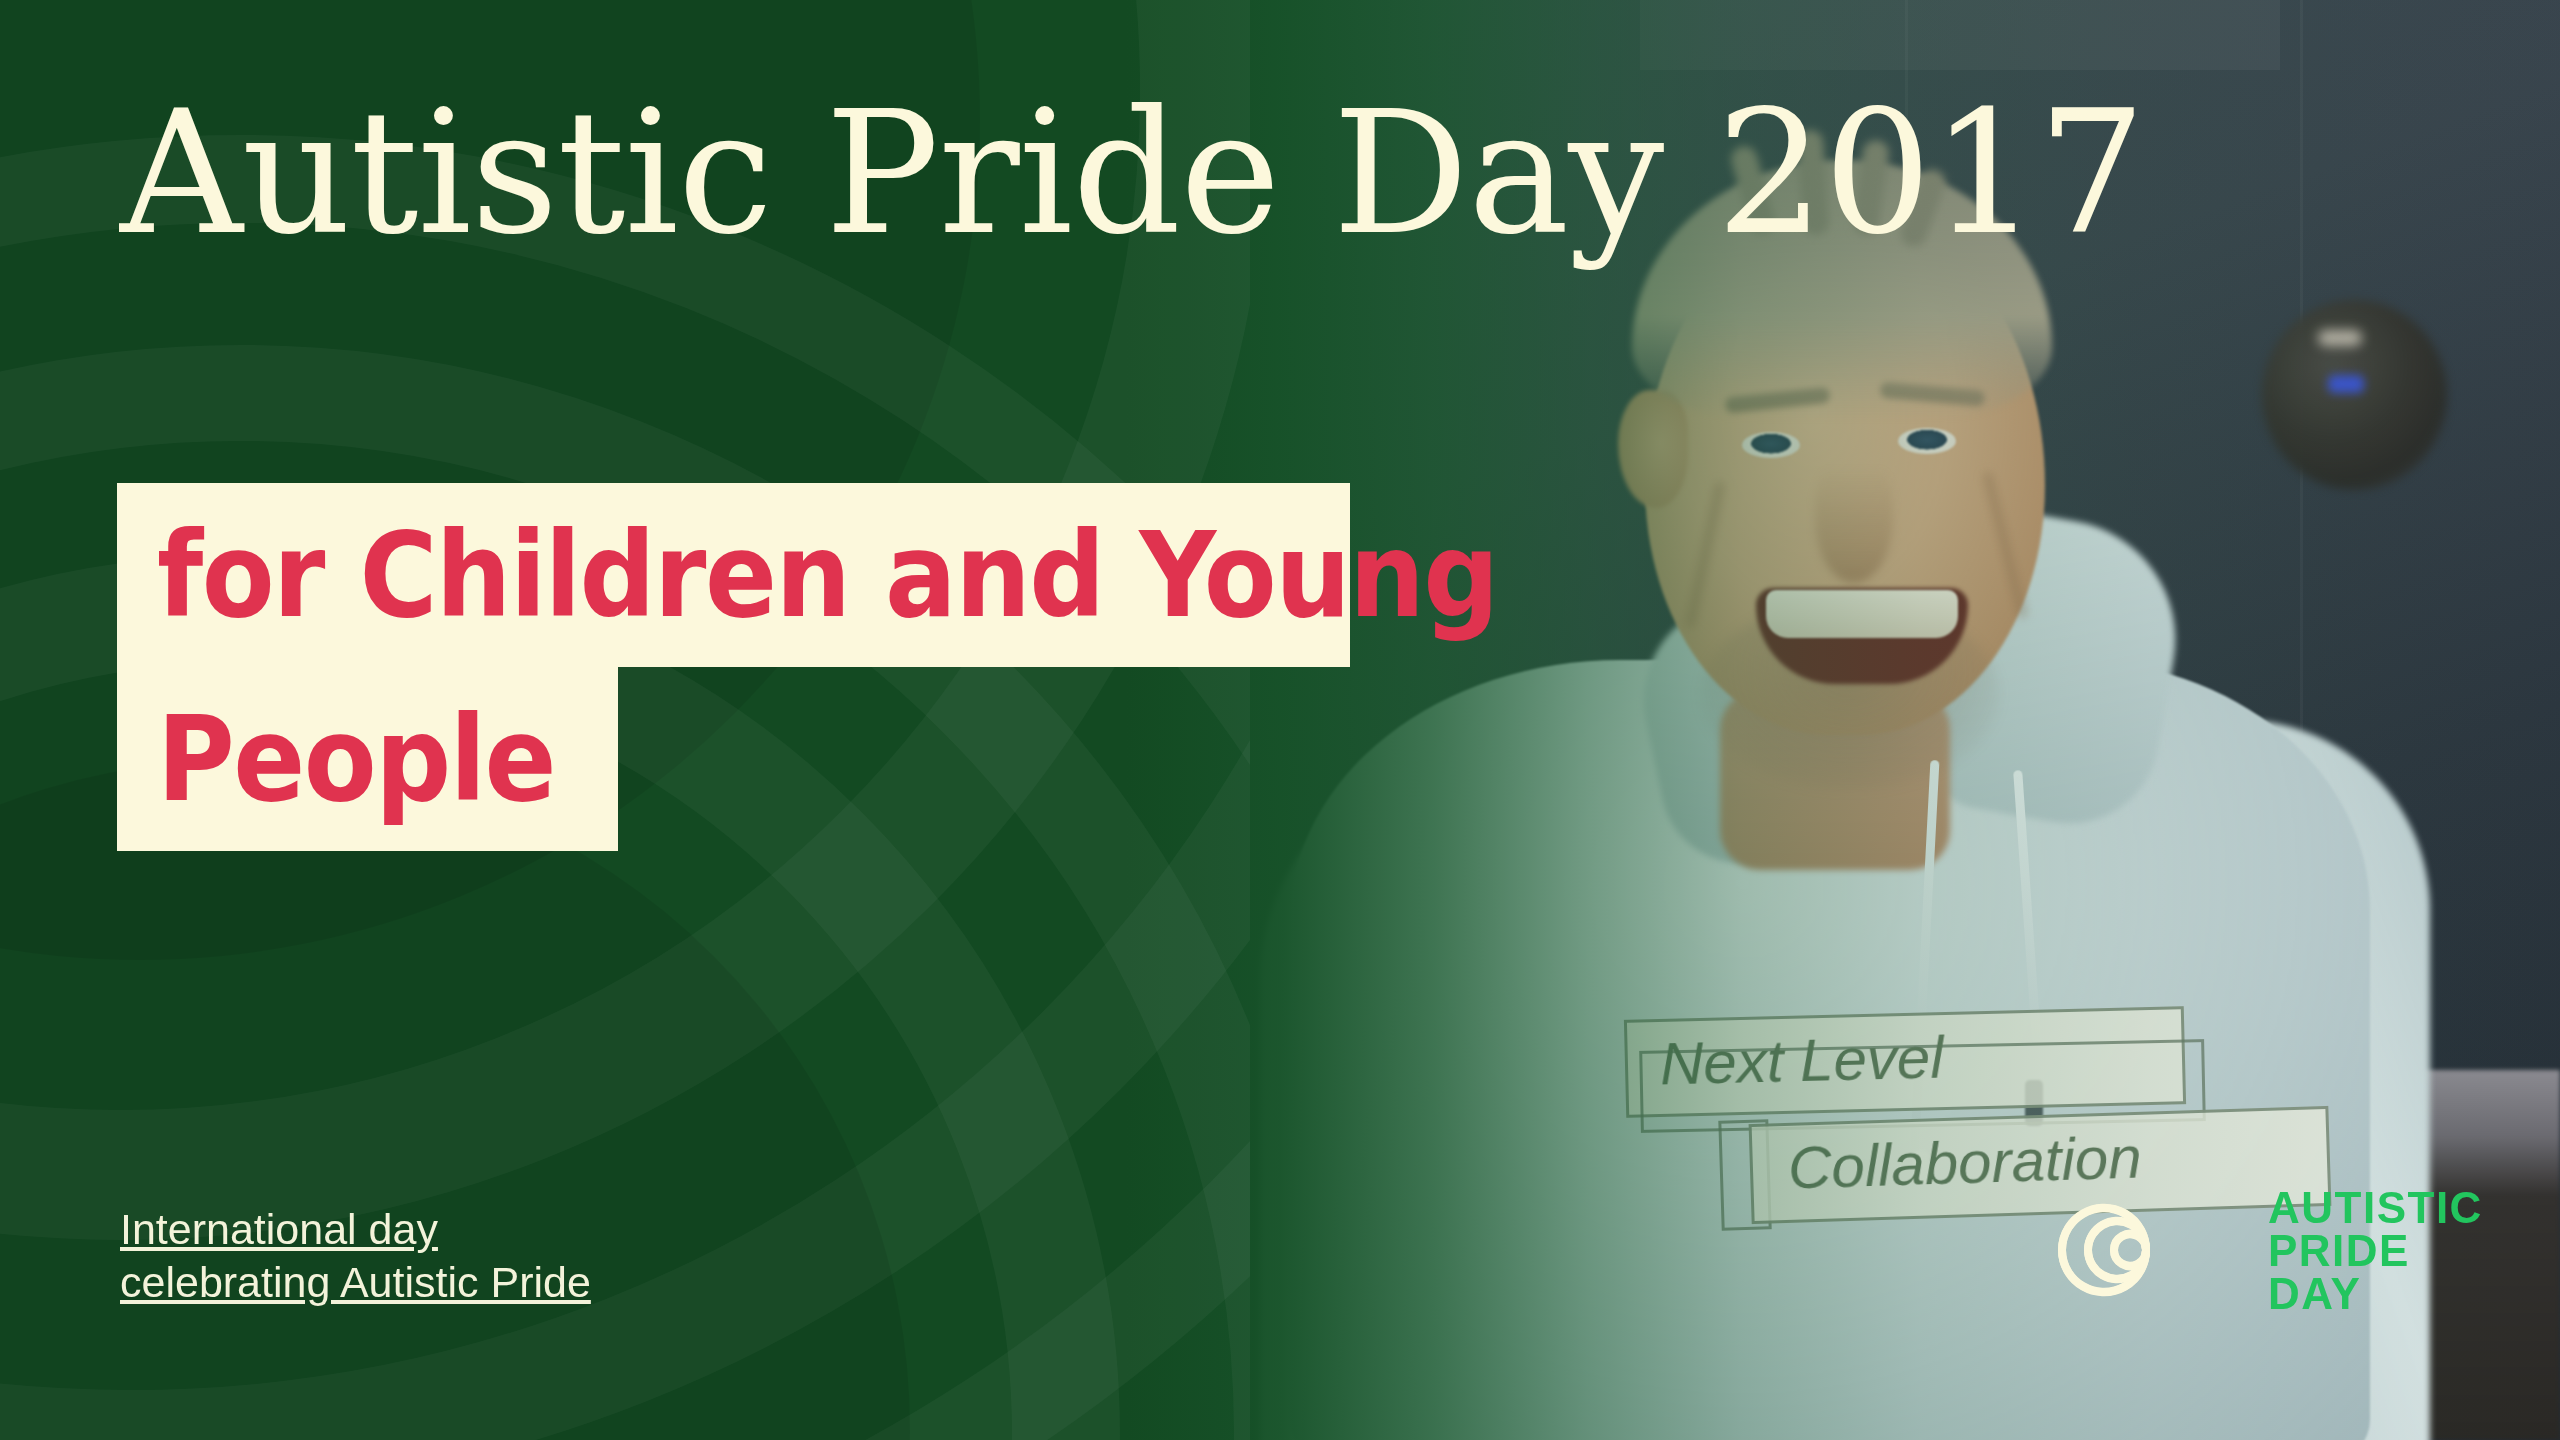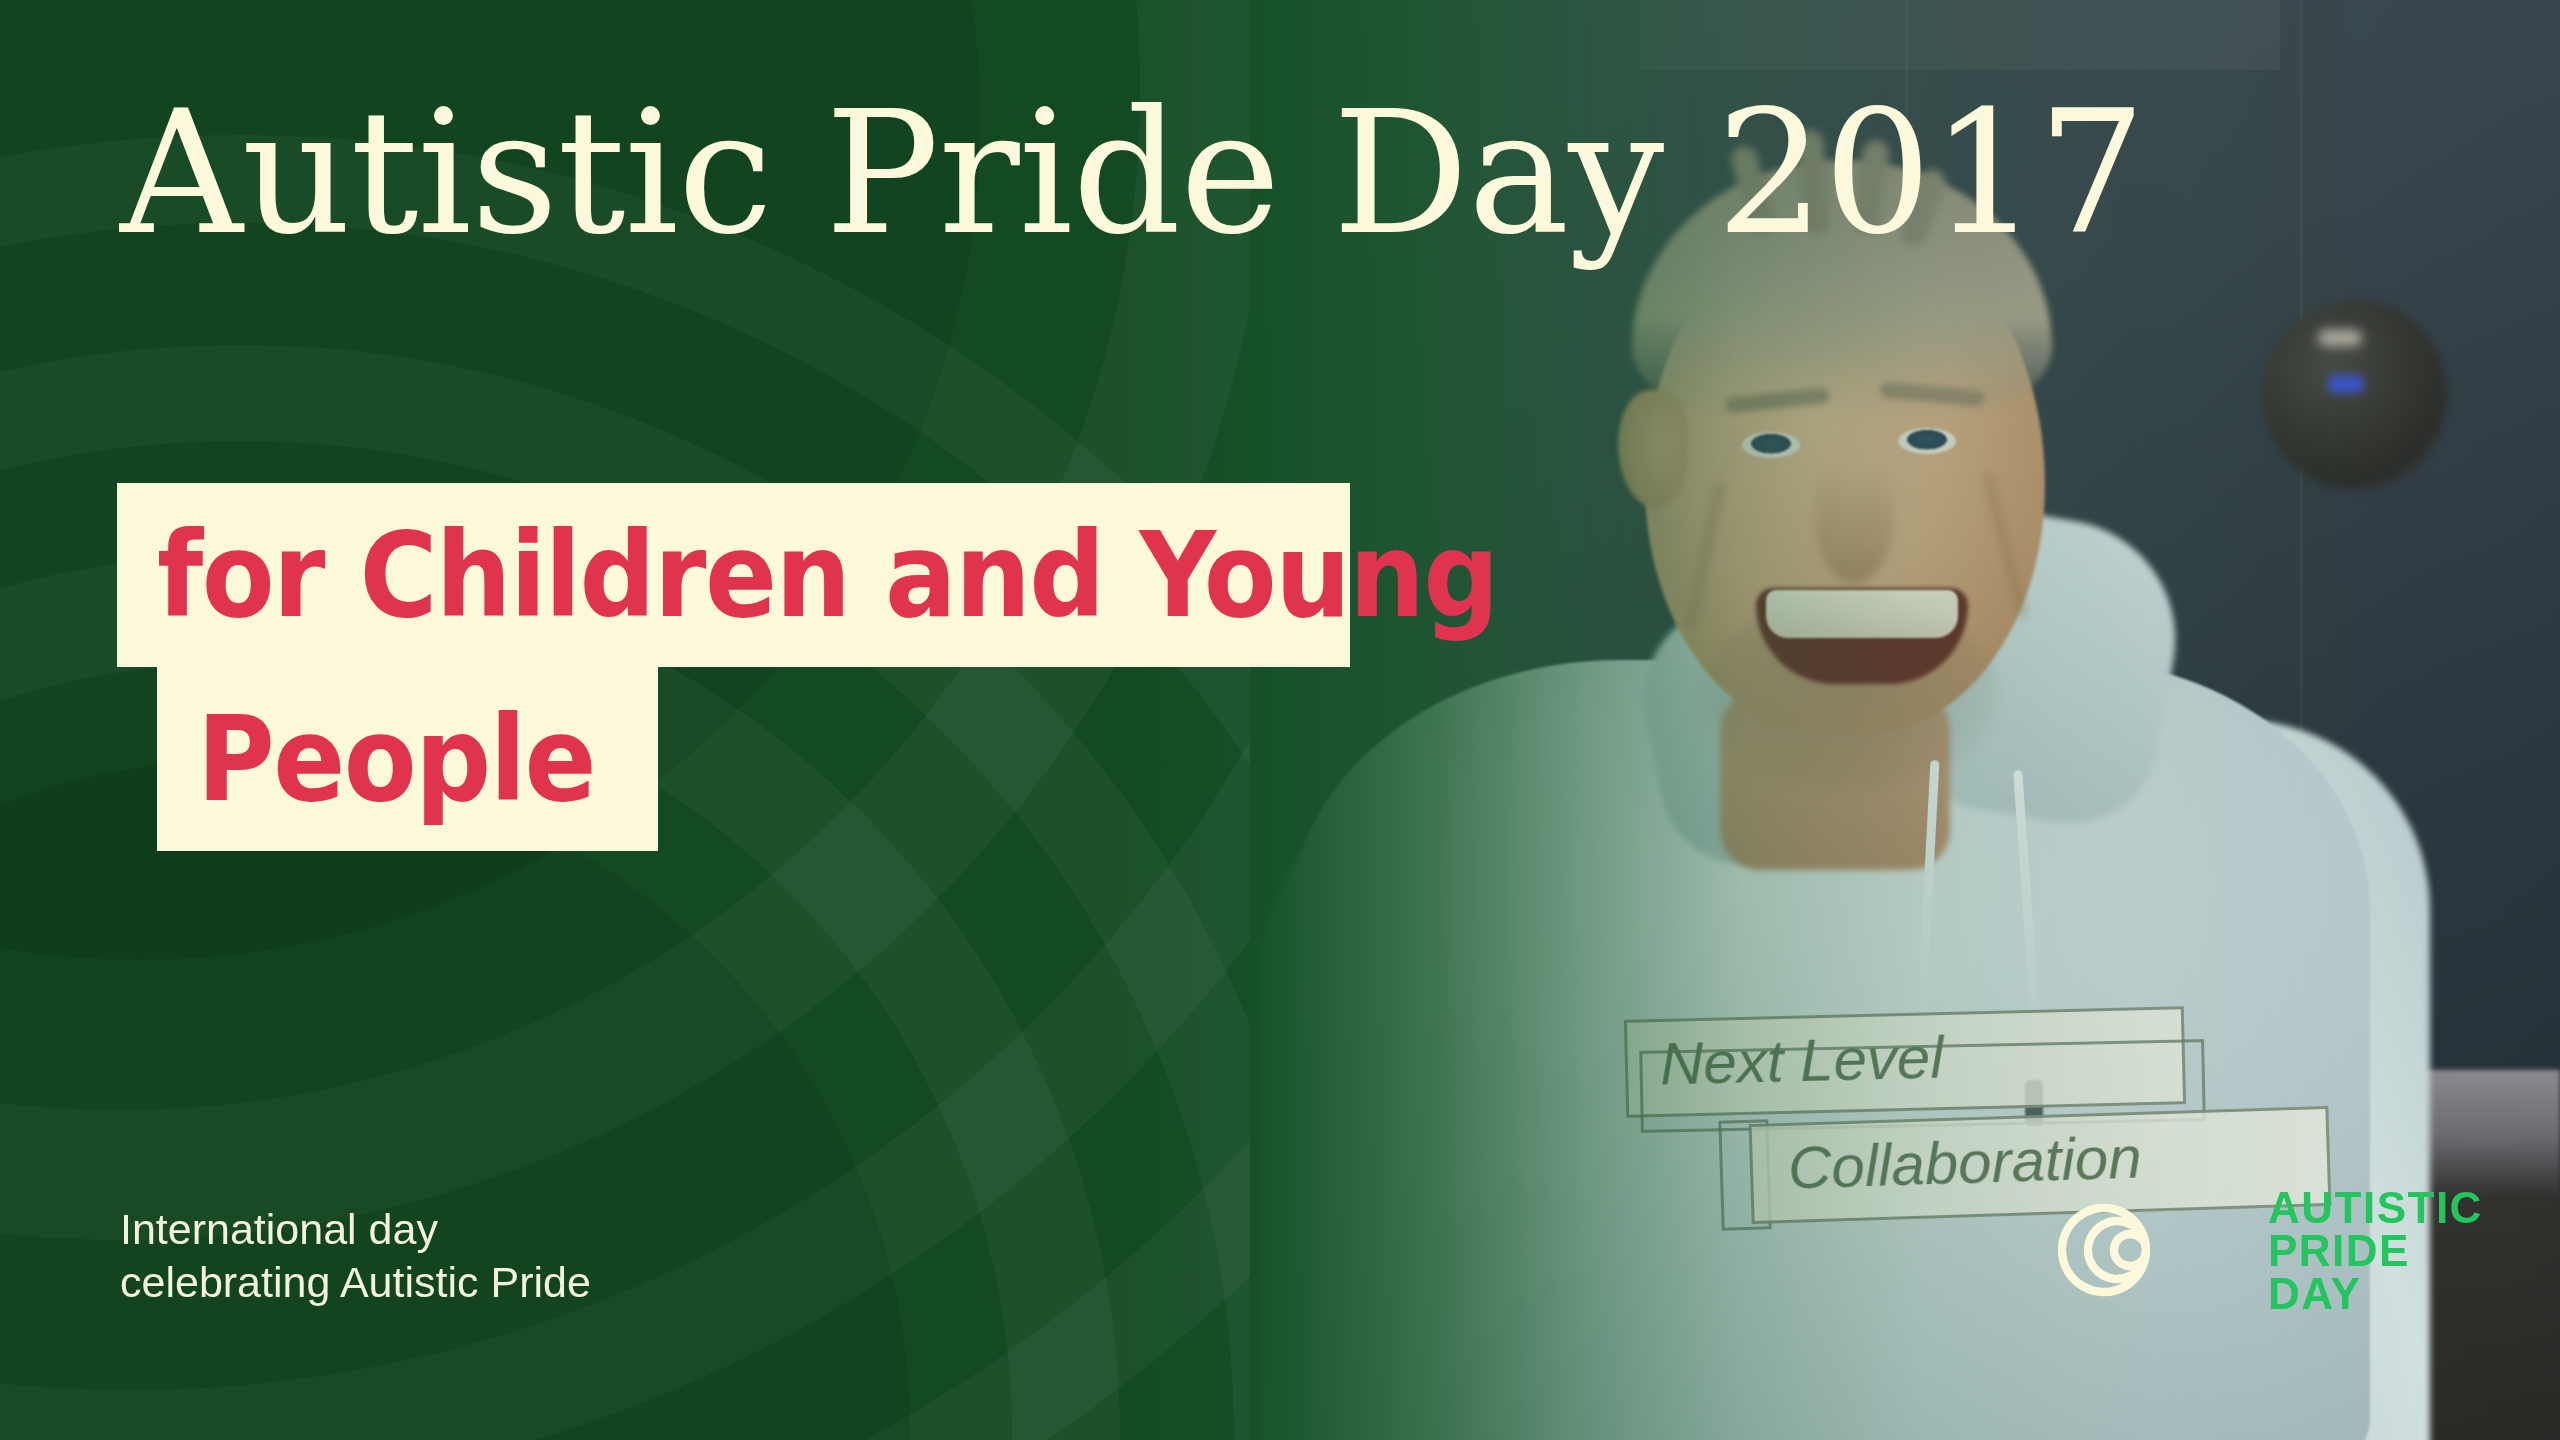--- a/index.html
+++ b/index.html
@@ -267,32 +267,32 @@
     font-size:118px;
     line-height:184px;
     padding:0 38px 0 40px;
     white-space:nowrap;
     display:block;
     width:max-content;
     letter-spacing:-1.5px;
   }
   .hl-line.l1{ width:1426px; }
   .hl-line.l2{ width:1233px; }
-  .hl-line.l3{ width:501px;margin-left:40px; }
+  .hl-line.l3{ width:501px; }
 
   
   .subtext{
     position:absolute; left:120px; top:1203px;
     font-family:"Liberation Sans", sans-serif;
     font-weight:400;
     font-size:43px;
     line-height:53px;
     color:#F3F3DA;
   }
-  .subtext span{ display:block; }
+  .subtext span{ display:block;text-decoration:underline; }
 
   
   .logo{ position:absolute; left:2046px; top:1190px; width:400px; height:120px; }
   .logo-mark{ position:absolute; left:0; top:0; width:200px; height:120px; }
   .logo-words{
     position:absolute; left:222px; top:-4px;
     font-family:"Liberation Sans", sans-serif;
     font-weight:700;
     font-size:44px;
     line-height:43px;

